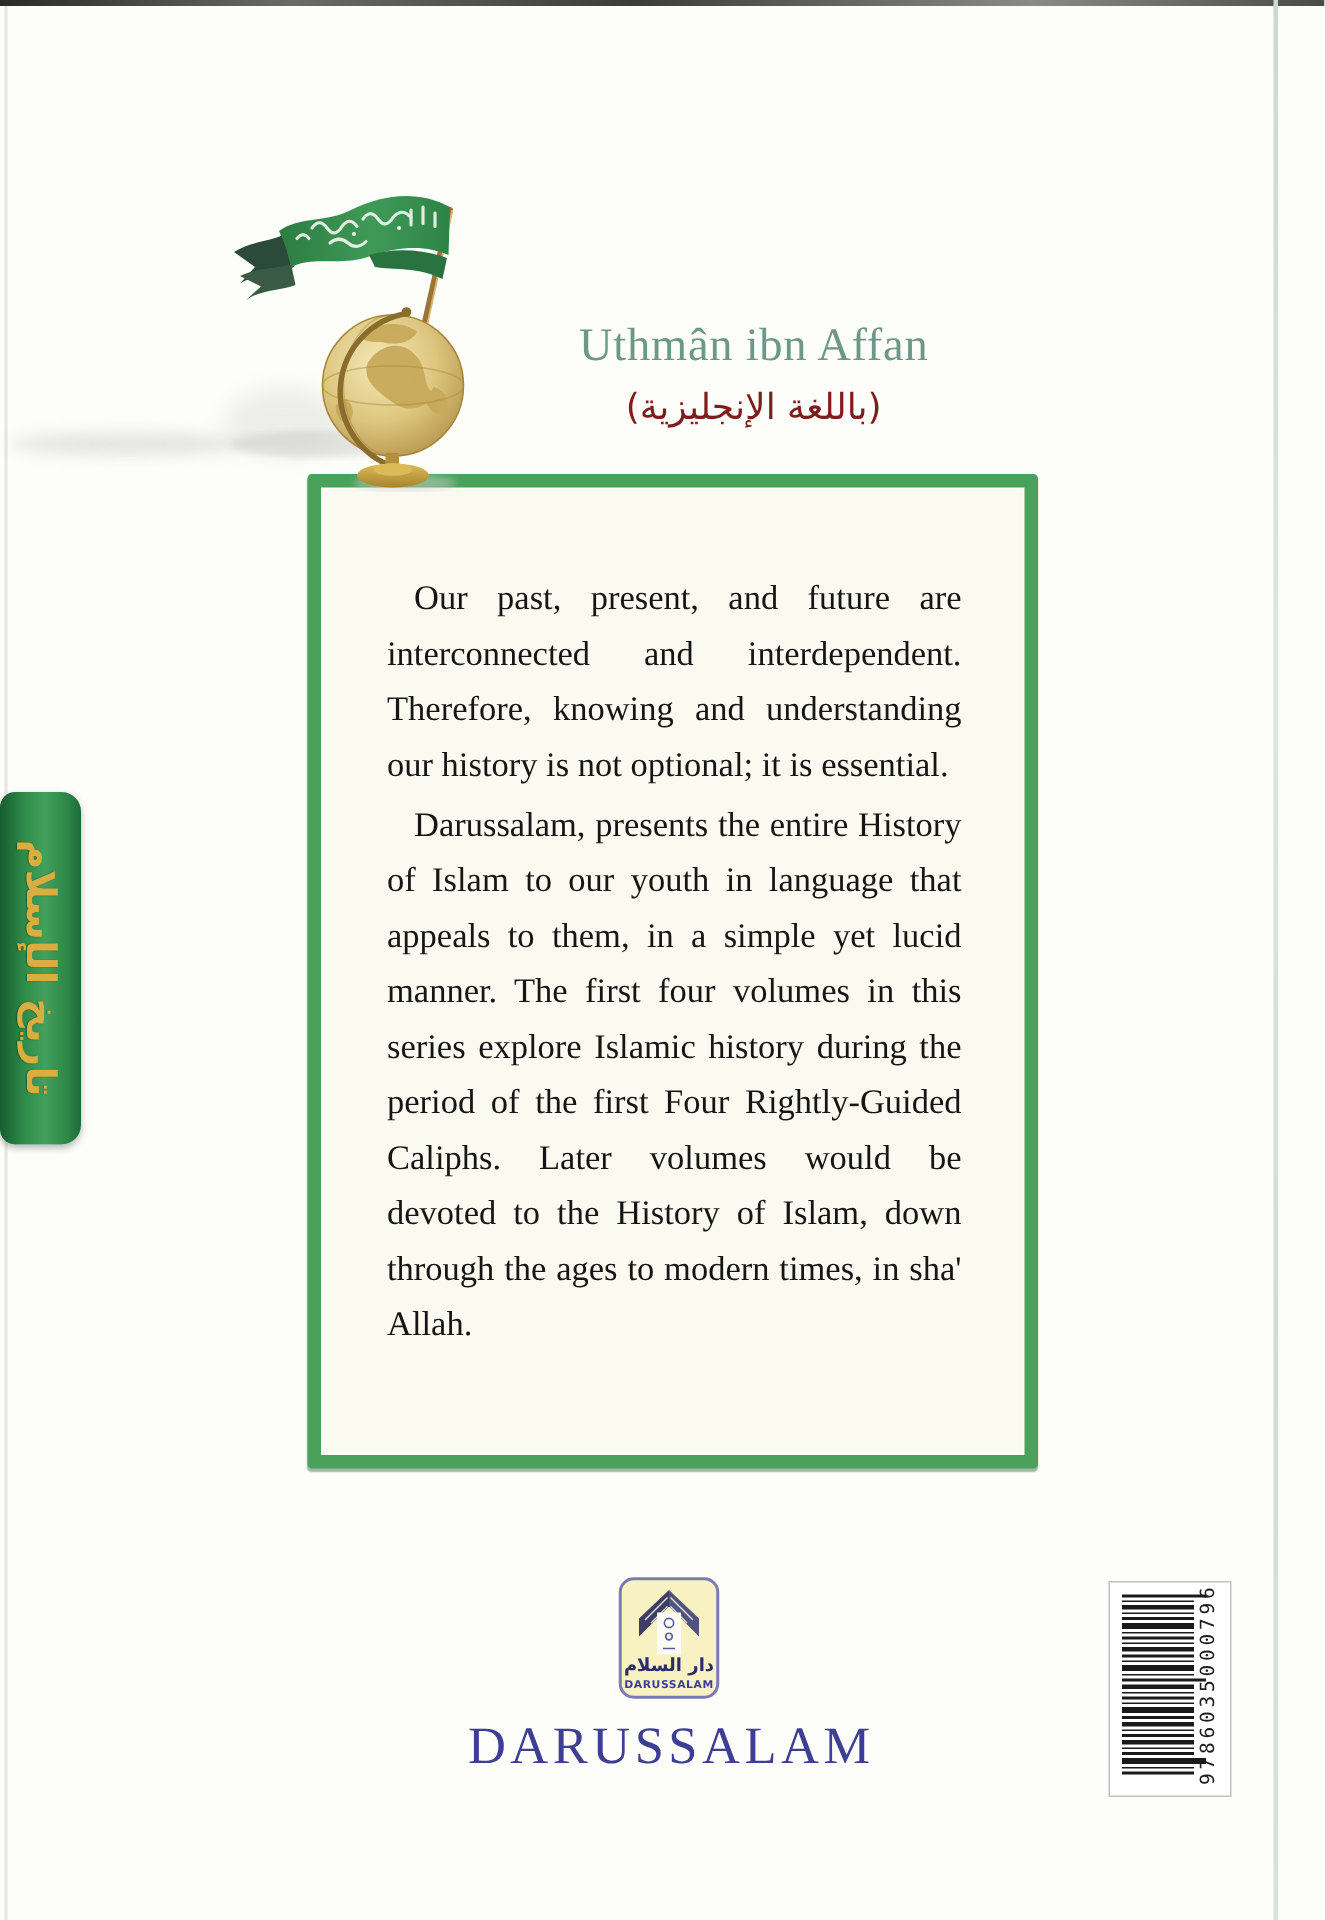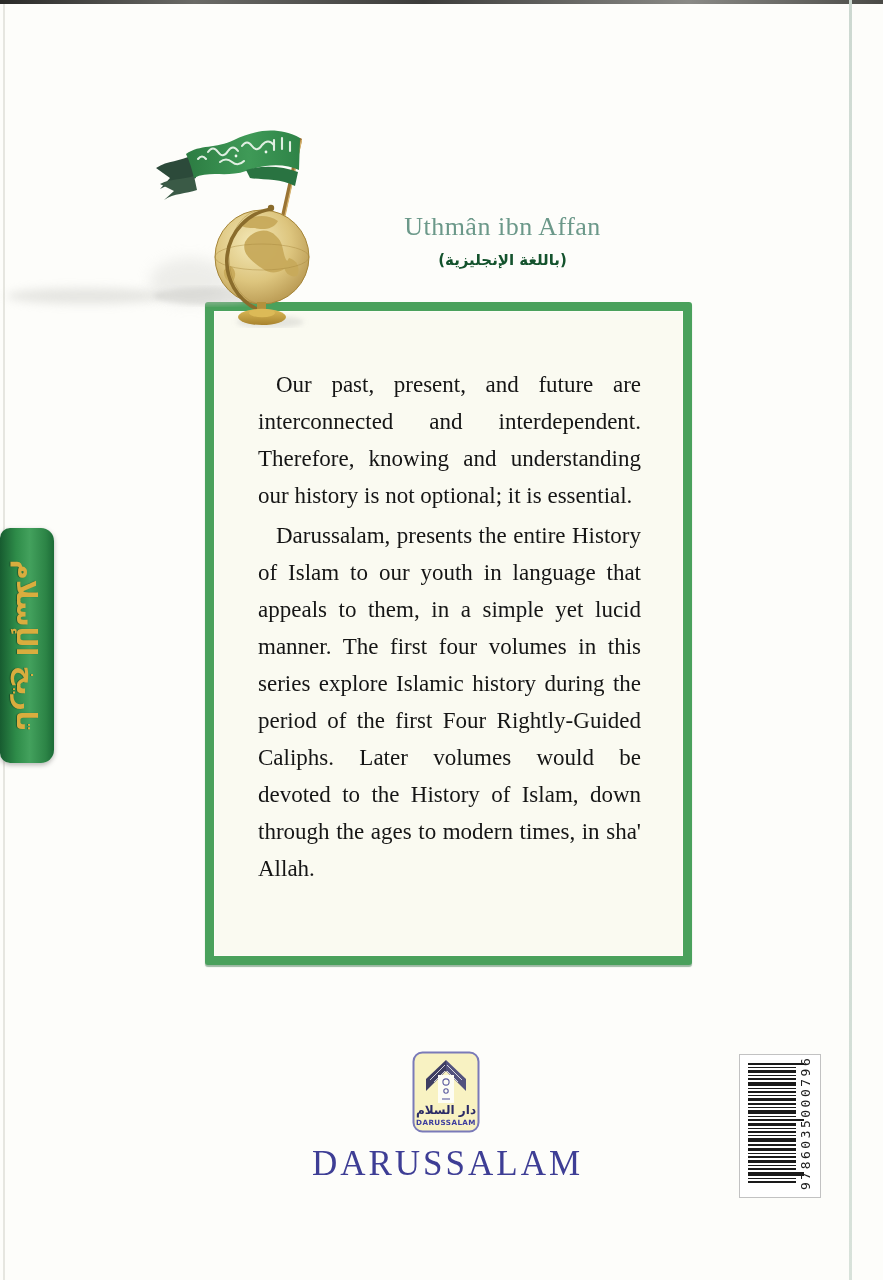--- a/index.html
+++ b/index.html
@@ -16,25 +16,25 @@
     background:linear-gradient(180deg,#ccd8d0,#dde6df 35%,#d0dcd4 70%,#d8e2da);}
   
   .smudge-a{position:absolute;left:6px;top:288px;width:160px;height:16px;background:#c9c9c4;
     opacity:.45;filter:blur(5px);border-radius:50%;}
   .smudge-b{position:absolute;left:150px;top:258px;width:80px;height:46px;background:#d6d6d2;
     opacity:.4;filter:blur(7px);border-radius:50%;}
 
   .illustration{position:absolute;left:150px;top:126px;width:182px;height:202px;z-index:5;}
 
   .title-block{position:absolute;left:345px;top:212px;width:315px;text-align:center;}
-  .title{font-size:26px;color:#6b9889;letter-spacing:.5px;}
-  .lang-note{font-size:15px;color:#14532d;margin-top:9px;direction:rtl;
-    font-family:"DejaVu Sans", sans-serif;font-weight:bold;}
-
-  .blurb-box{position:absolute;left:205px;top:302px;width:487px;height:663px;
+  .title{font-size:31px;color:#6b9889;letter-spacing:.5px;}
+  .lang-note{font-size:24px;color:#7f1d1d;margin-top:9px;direction:rtl;
+    font-family:"DejaVu Sans", sans-serif;}
+
+  .blurb-box{position:absolute;left:205px;top:316px;width:487px;height:663px;
     box-sizing:border-box;border:9px solid #4aa15c;border-radius:3px;background:#fafaf1;
     padding:55px 42px 0 44px;z-index:2;
     box-shadow:0 2px 1px rgba(38,100,55,.45), inset 0 0 0 1px #fdfdf6;}
   p.blurb{font-size:23px;line-height:37px;text-align:justify;color:#151515;
     margin:0 0 3px;text-indent:18px;}
 
   .spine-tab{position:absolute;left:0;top:528px;width:54px;height:235px;z-index:4;
     border-radius:10px 13px 13px 10px;display:flex;align-items:center;justify-content:center;
     background:linear-gradient(90deg,#175c30,#2e8c49 30%,#43a15d 55%,#2c8446 85%,#1c6b37);
     box-shadow:0 2px 5px rgba(0,0,0,.28);}

